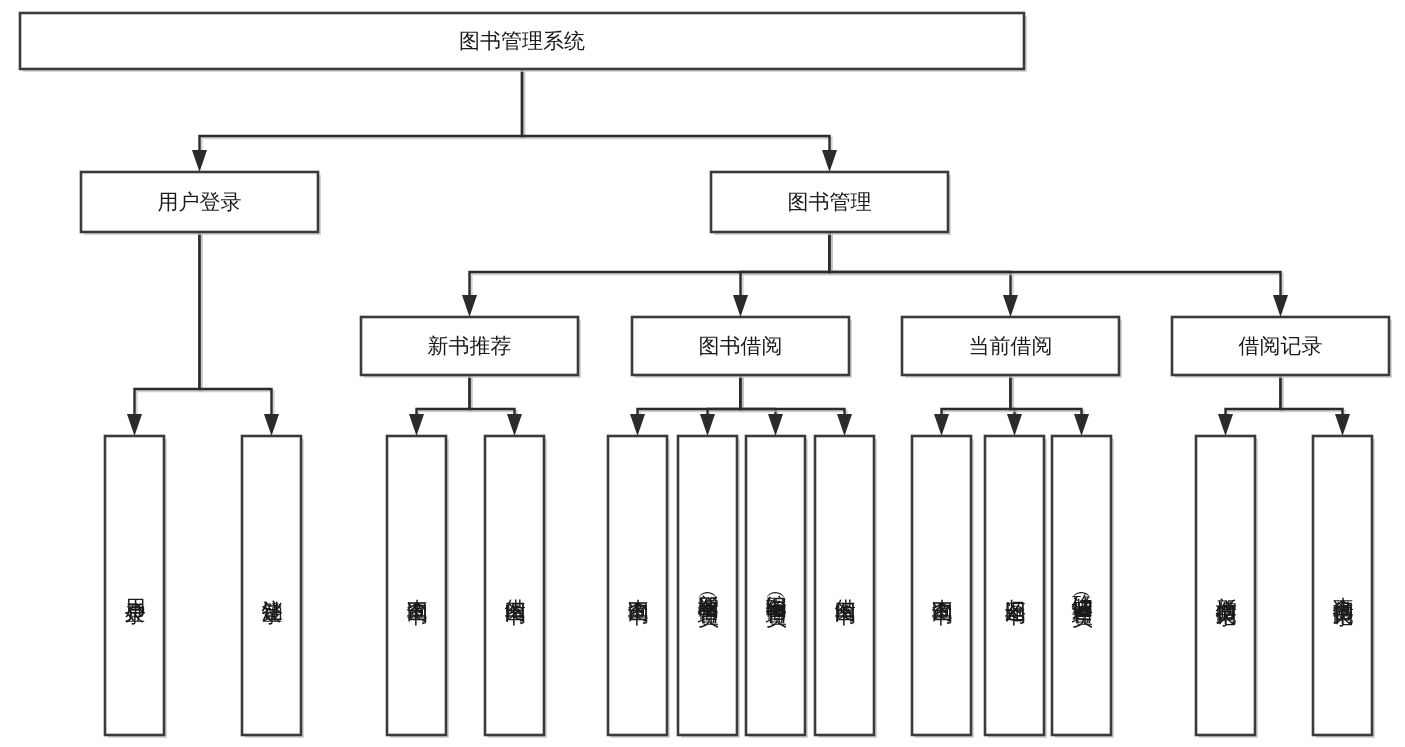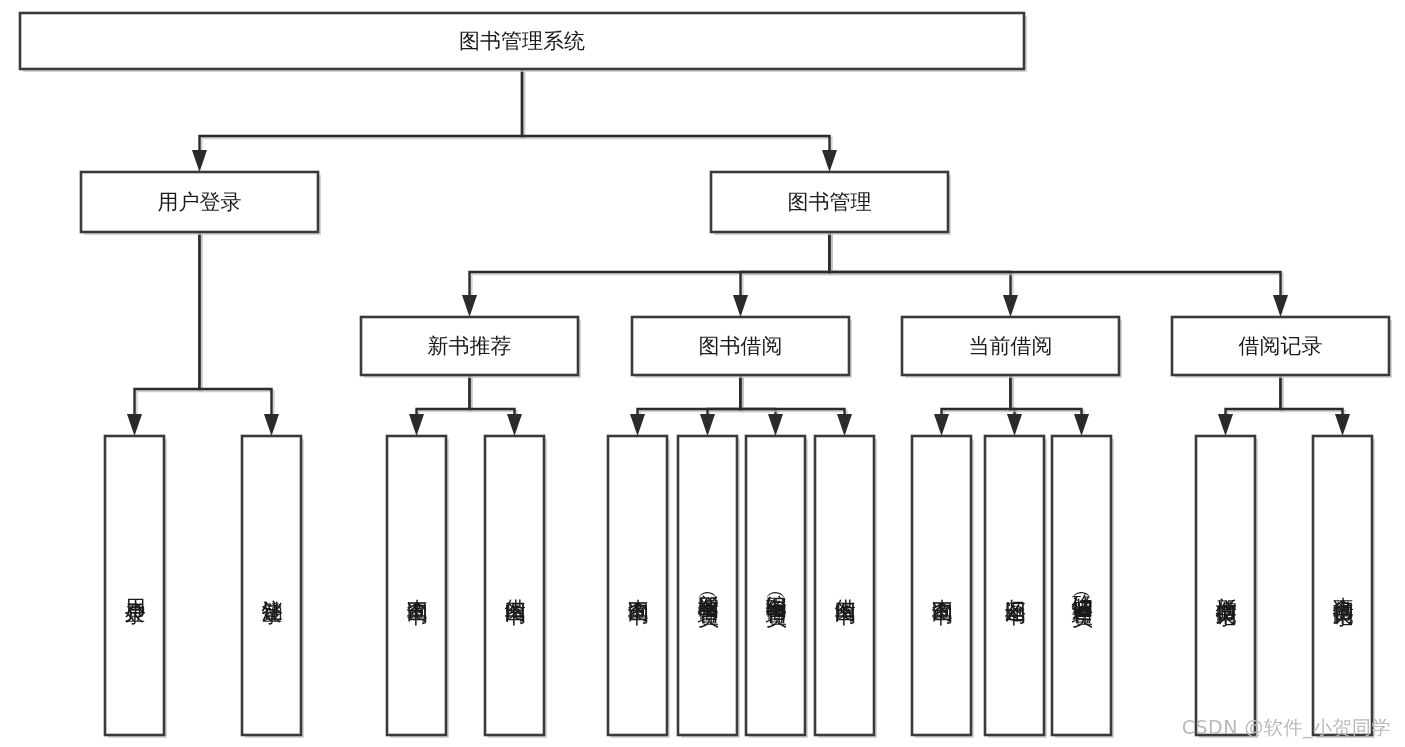--- a/index.html
+++ b/index.html
@@ -315,14 +315,13 @@
       <div class="vtext-wrap" style="left: 1052px; top: 436px; width: 59px; height: 299px;">
         <span class="vtext">确认归还（管理员）</span>
       </div>
       <div class="vtext-wrap" style="left: 1196px; top: 436px; width: 59px; height: 299px;">
         <span class="vtext">新增借阅记录</span>
       </div>
       <div class="vtext-wrap" style="left: 1313px; top: 436px; width: 59px; height: 299px;">
         <span class="vtext">查询借阅记录</span>
       </div>
     </div>
-  <div class="watermark">CSDN @软件_小贺同学</div>
 </div>
 
 </body></html>

